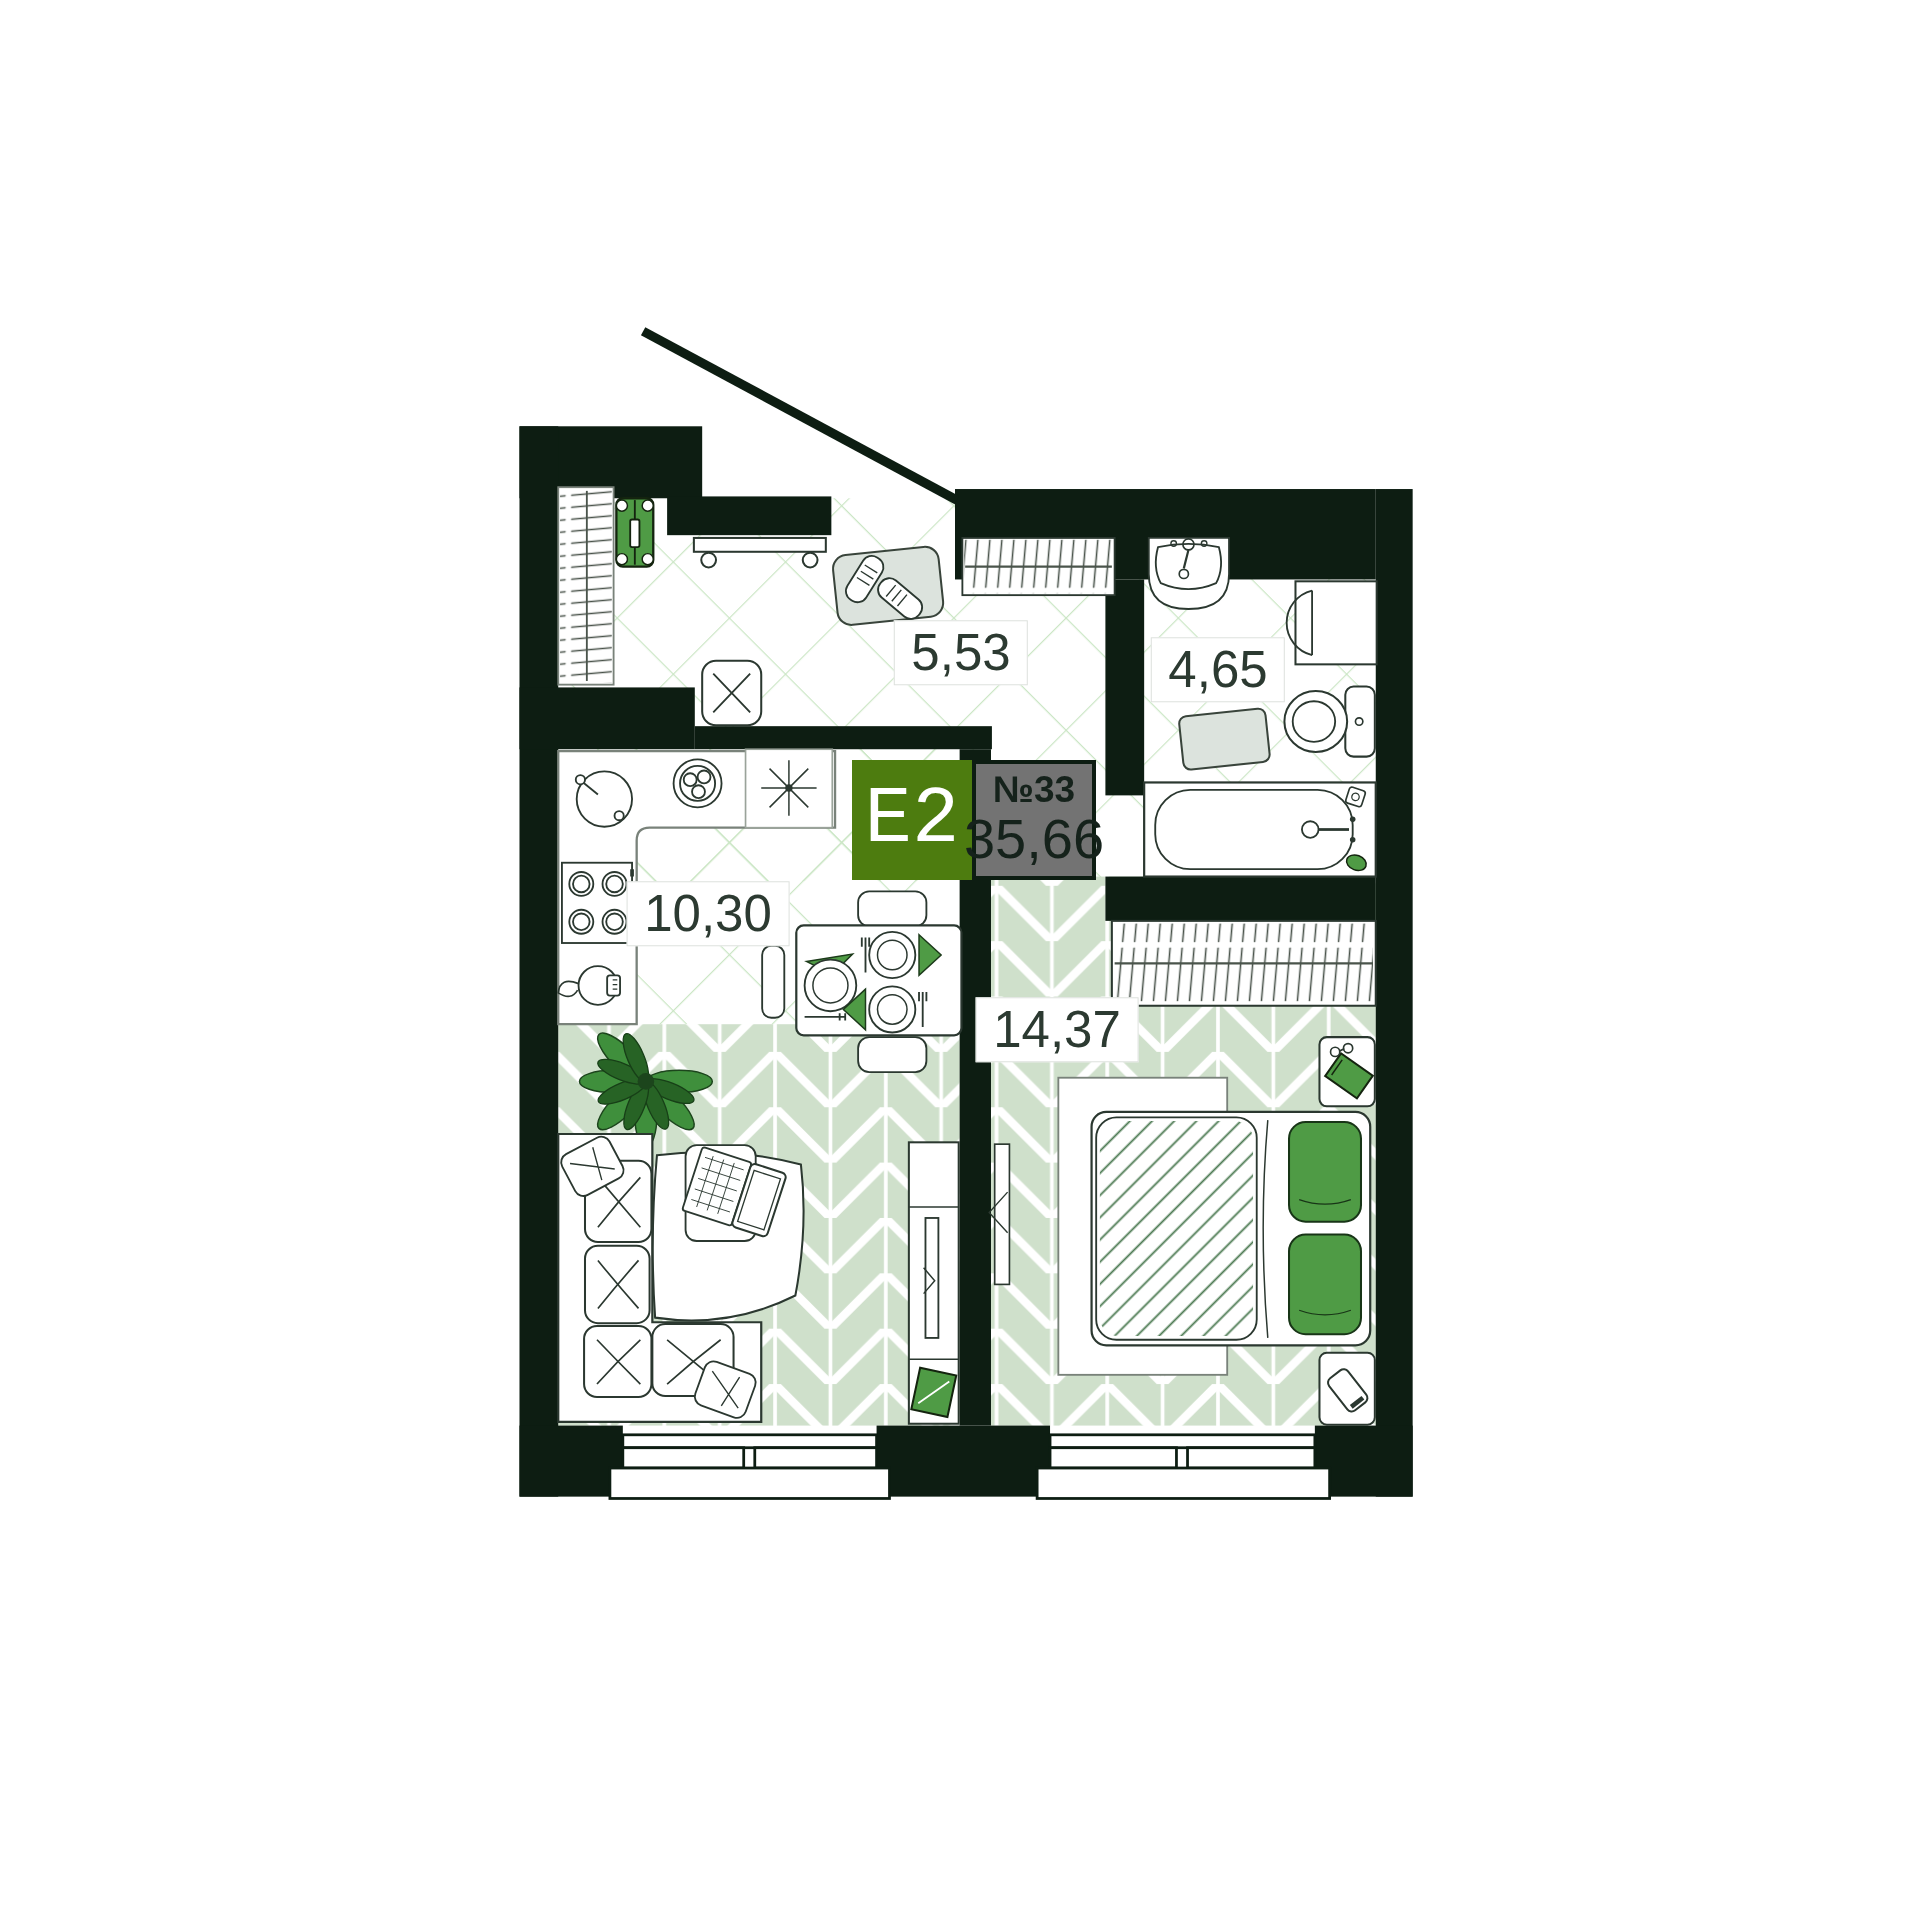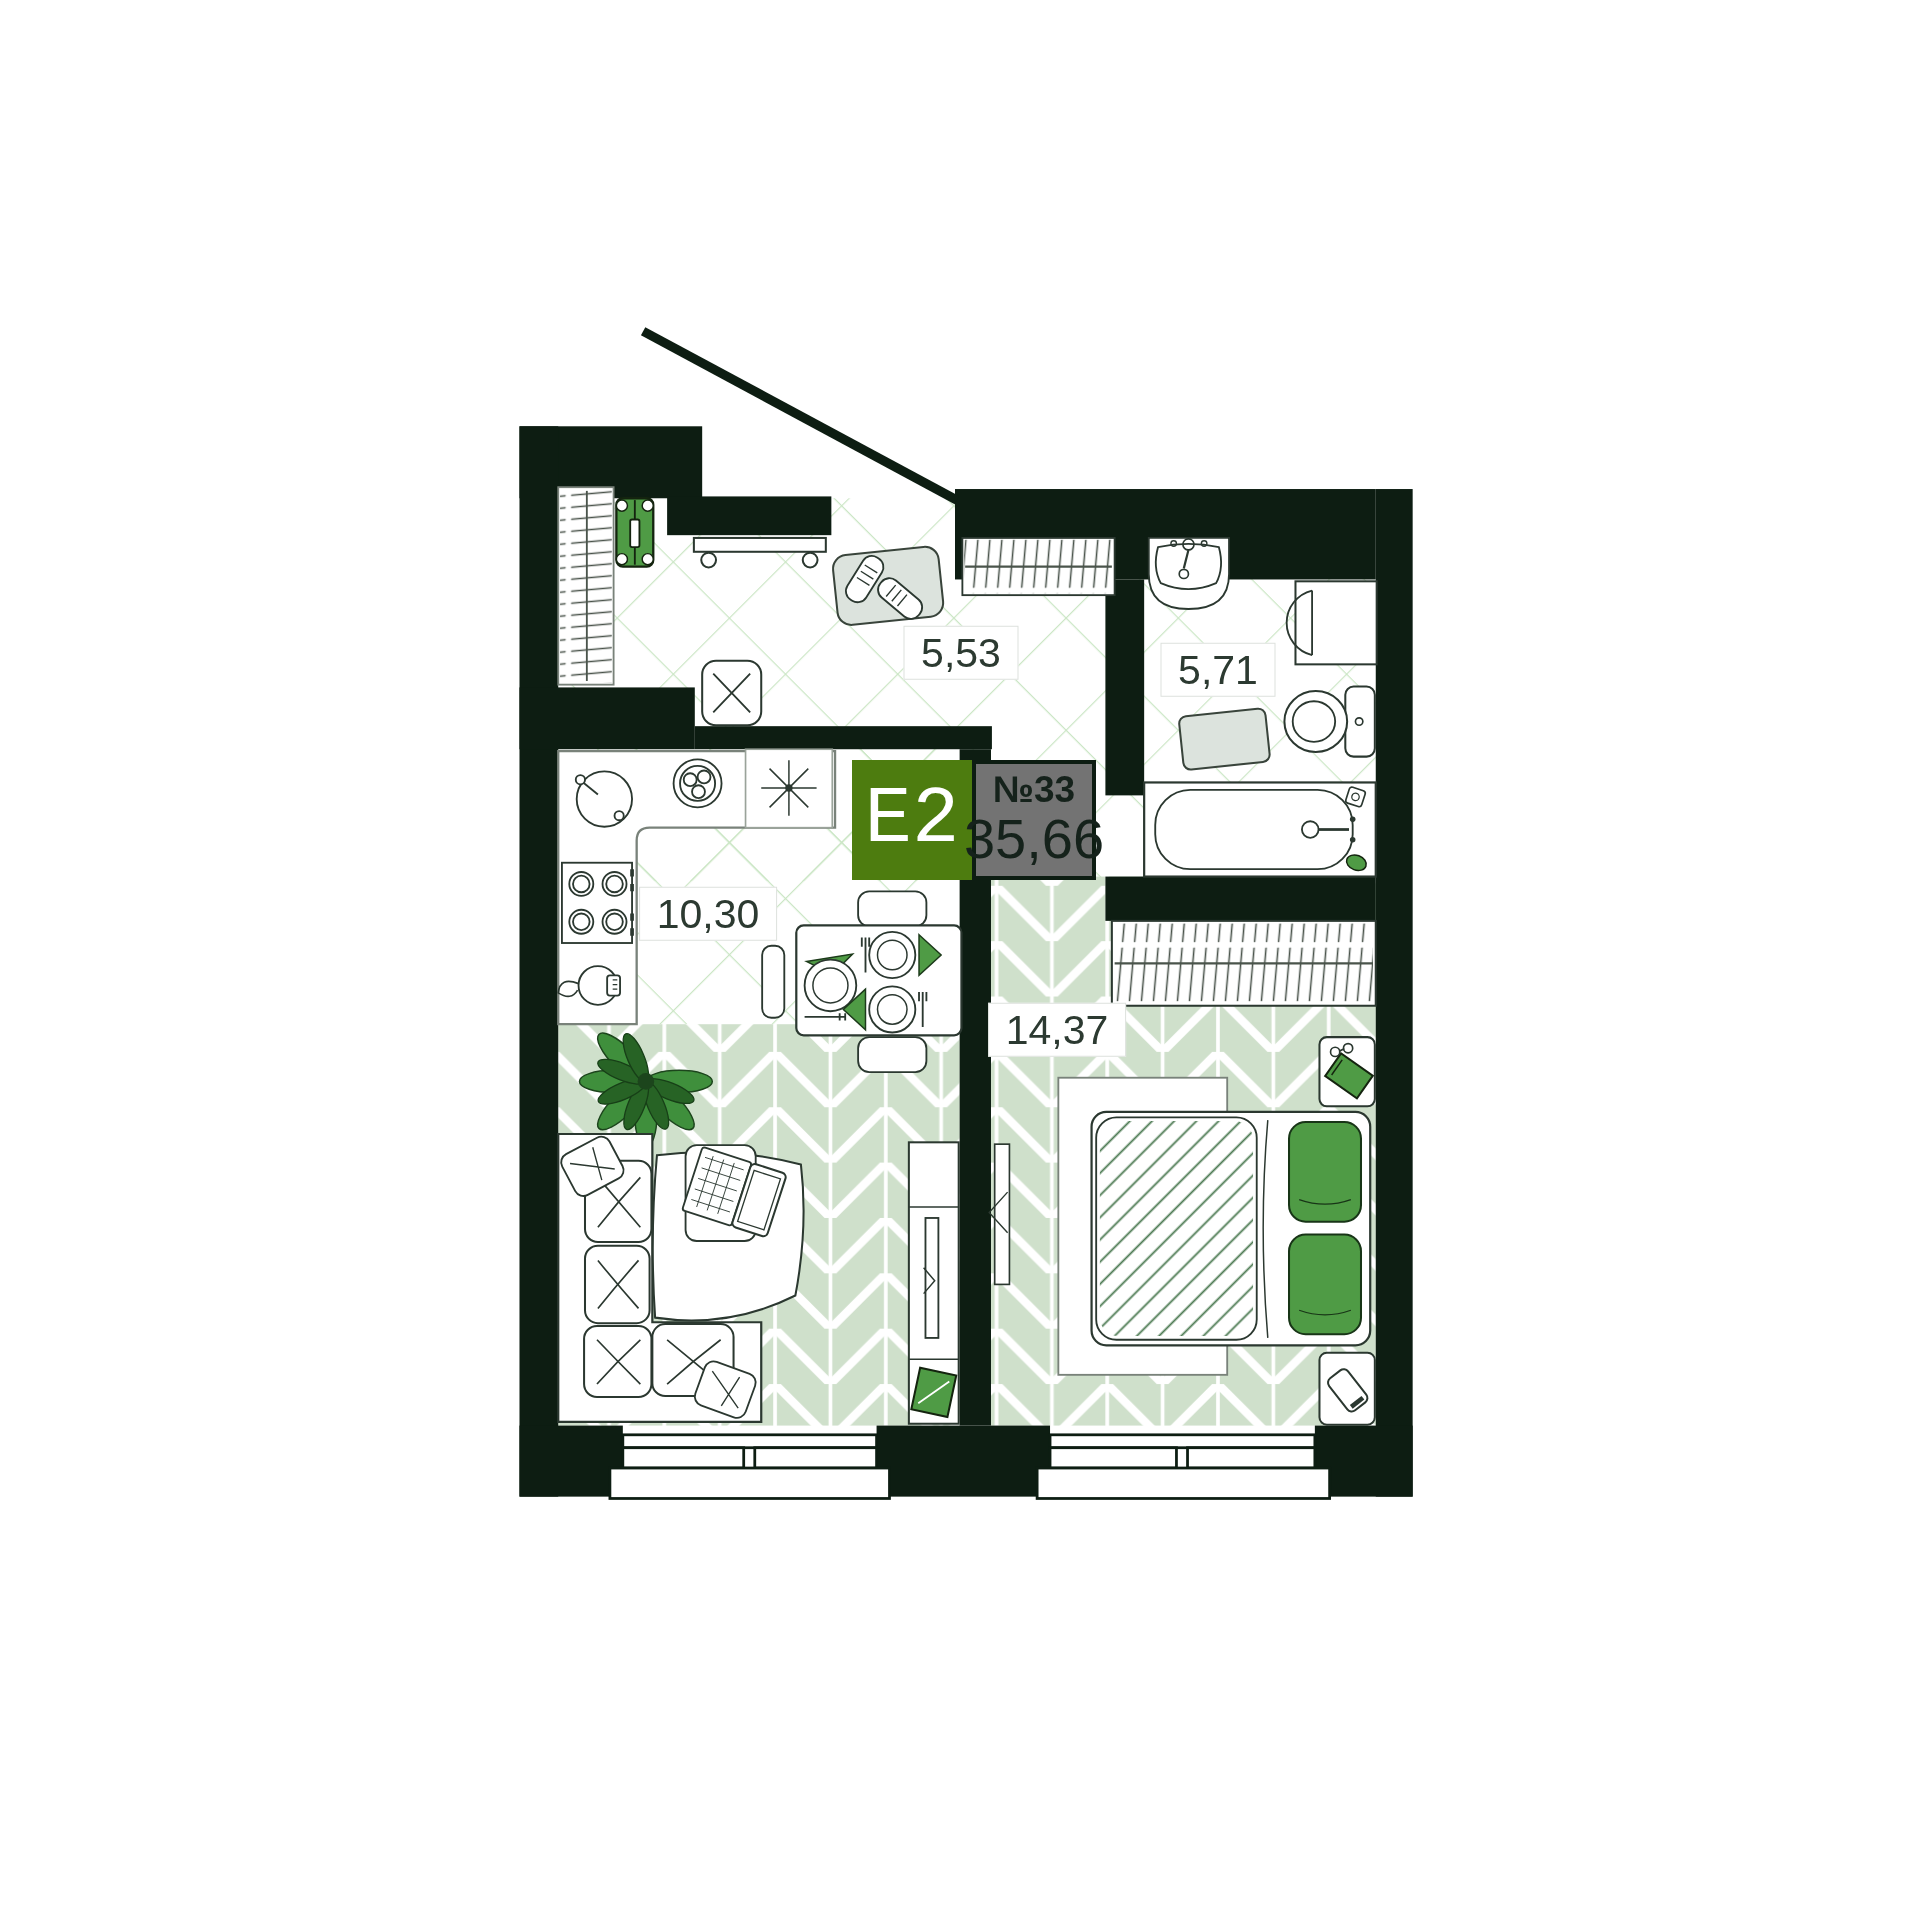--- a/index.html
+++ b/index.html
@@ -1,20 +1,20 @@
 <!DOCTYPE html>
 <html style="font-size:14.8px"><head>
 <meta charset="utf-8">
 <style>
   html,body{margin:0;padding:0;background:#ffffff;}
   .stage{position:relative;width:1922px;height:1922px;background:#ffffff;overflow:hidden;
          font-family:"Liberation Sans", sans-serif;}
   .plan-svg{position:absolute;left:0;top:0;width:1922px;height:1922px;}
   .arealabel{position:absolute;transform:translate(-50%,-50%);background:#ffffff;
-             border:1.8px solid #dde1dd;padding:3.7px 16.6px;font-size:41px;color:#2c3a31;
+             border:1.8px solid #dde1dd;padding:3.7px 16.6px;font-size:51px;color:#2c3a31;
              white-space:nowrap;line-height:1.1;}
   .badge{position:absolute;left:852px;top:760px;display:flex;}
   .badge-type{width:120px;height:120px;background:#4d7c0f;color:#ffffff;font-size:79px;
               font-weight:400;display:flex;align-items:center;justify-content:center;font-family:Liberation Mono, monospace;}
   .badge-info{width:124px;height:120px;background:#737373;border:4.6px solid #0d1d12;
               box-sizing:border-box;display:flex;flex-direction:column;align-items:center;
               justify-content:center;color:#15221b;}
   .badge-num{font-size:37px;font-weight:700;line-height:1.05;}
   .badge-area{font-size:56px;font-weight:400;line-height:1.05;}
 </style>
@@ -331,21 +331,21 @@
       <g transform="rotate(18 1470 864)">
         <rect x="1460" y="855" width="18" height="18" rx="3" fill="#ffffff" stroke="#2b3830" stroke-width="1.8"></rect>
         <circle cx="1469" cy="864" r="4" fill="none" stroke="#2b3830" stroke-width="1.4"></circle>
       </g>
       <ellipse cx="1470" cy="935" rx="11" ry="8" transform="rotate(20 1470 935)" fill="#4f9b45" stroke="#14240f" stroke-width="1.6"></ellipse>
     </g>
   </g>
 </svg>
 
 <div class="arealabel" style="left:961px;top:653px">5,53</div>
-<div class="arealabel" style="left:1218px;top:670px">5,71</div>
+<div class="arealabel" style="left:1218px;top:670px">4,65</div>
 <div class="arealabel" style="left:708px;top:914px">10,30</div>
 <div class="arealabel" style="left:1057px;top:1030px">14,37</div>
 
 <div class="badge">
   <div class="badge-type">E2</div>
   <div class="badge-info">
     <div class="badge-num">№33</div>
     <div class="badge-area">35,66</div>
   </div>
 </div>

